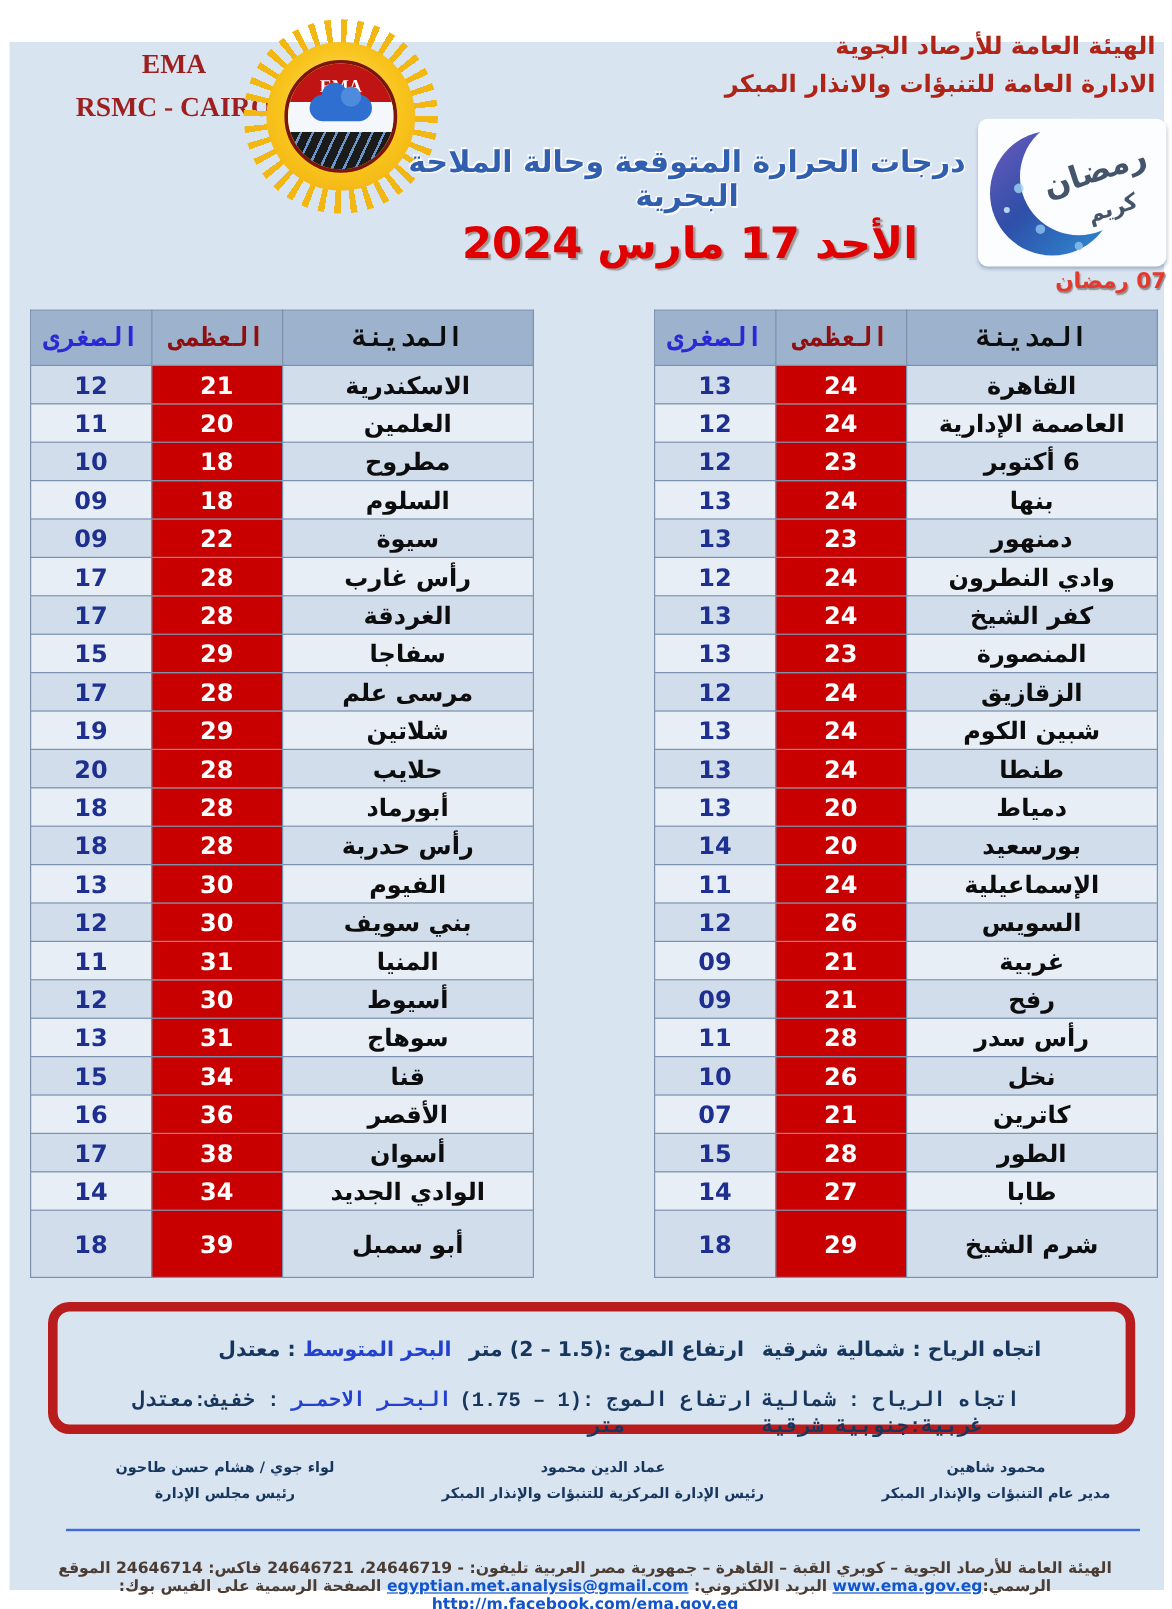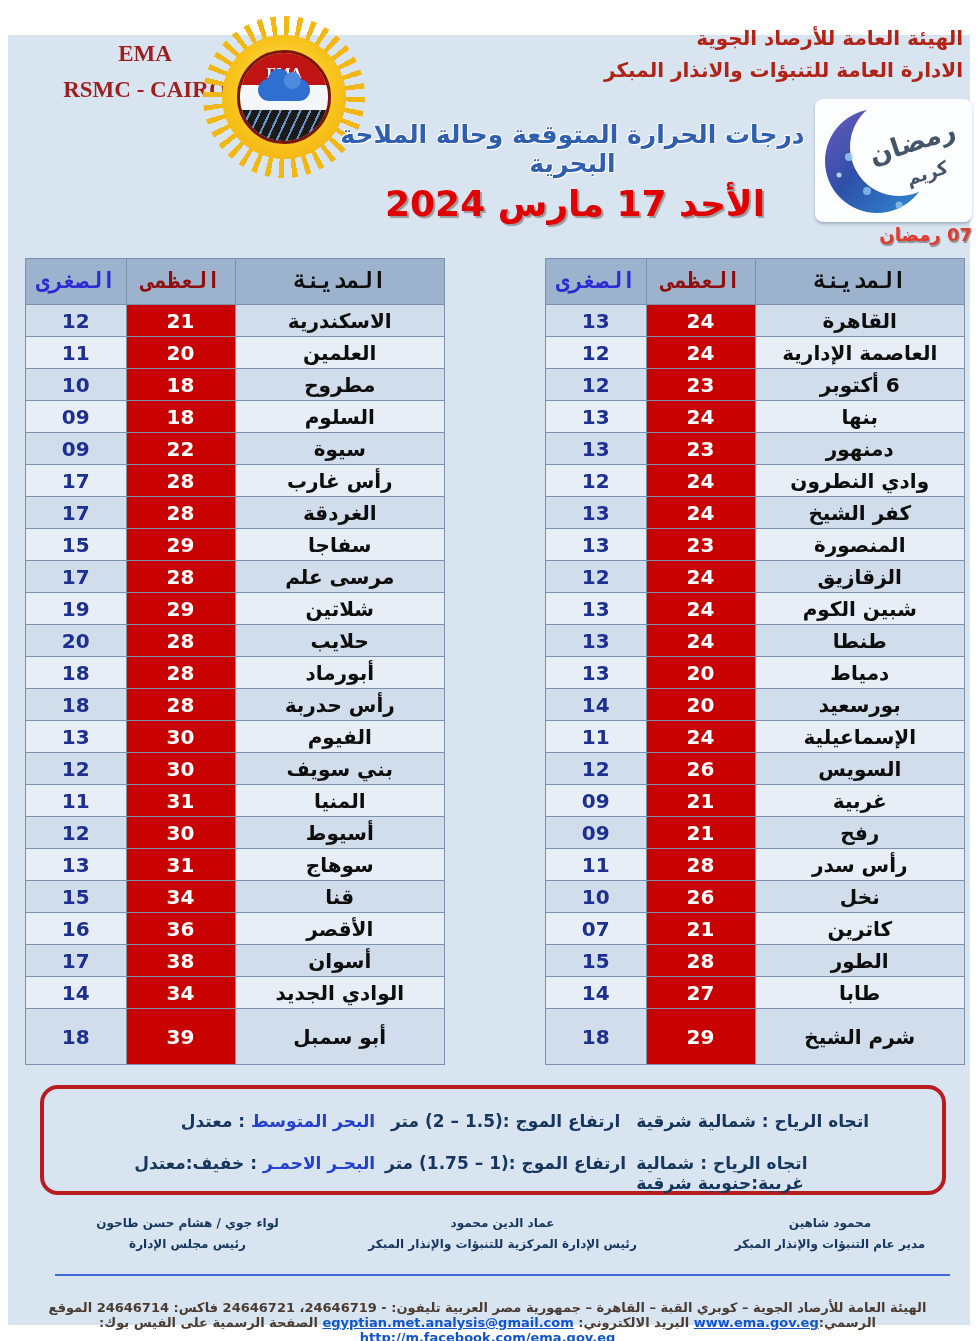--- a/index.html
+++ b/index.html
@@ -57,25 +57,25 @@
   .temp-table tbody td { height:32px; font-size:20px; }
   .temp-table tbody tr:nth-child(odd)  td { background:#d2ddec; }
   .temp-table tbody tr:nth-child(even) td { background:#e8eef6; }
   .temp-table tbody td.city { color:#0d0d0d; }
   .temp-table tbody td.max  { background:#c80000 !important; color:#ffffff; }
   .temp-table tbody td.min  { color:#1d2f8f; }
   .temp-table tbody tr:last-child td { height:56px; }
 
   
   .sea-box { position:absolute; left:40px; top:1085px; width:906px; height:110px;
-    border:4px solid #b91c1c; border-radius:18px;padding-left:44px; }
+    border:8px solid #b91c1c; border-radius:18px;padding-left:44px; }
   .sea-row { position:absolute; left:0; width:100%; display:flex; flex-direction:row-reverse;
     direction:rtl; font-weight:bold; font-size:17px; color:#17365d; padding:0 28px; }
   .sea-row.r1 { top:22px; }
-  .sea-row.r2 { top:64px; }
+  .sea-row.r2 { top:64px;font-family:Liberation Mono, monospace; }
   .sea-row .seg-sea  { width:36%; text-align:right; }
   .sea-row .seg-wave { width:31%; text-align:center; }
   .sea-row .seg-wind { width:33%; text-align:left; }
   .sea-name { color:#2440cf; }
 
   
   .sig { position:absolute; top:1213px; text-align:center; direction:rtl;
     font-weight:bold; font-size:12px; color:#17365d; line-height:1.75; }
   .sig.right  { left:695px; width:270px; }
   .sig.center { left:330px; width:345px; }

